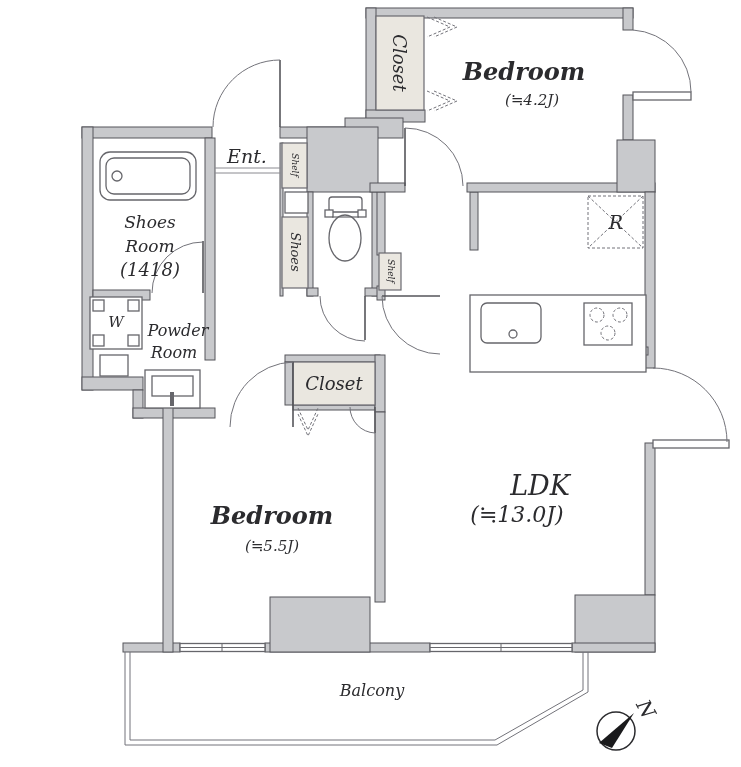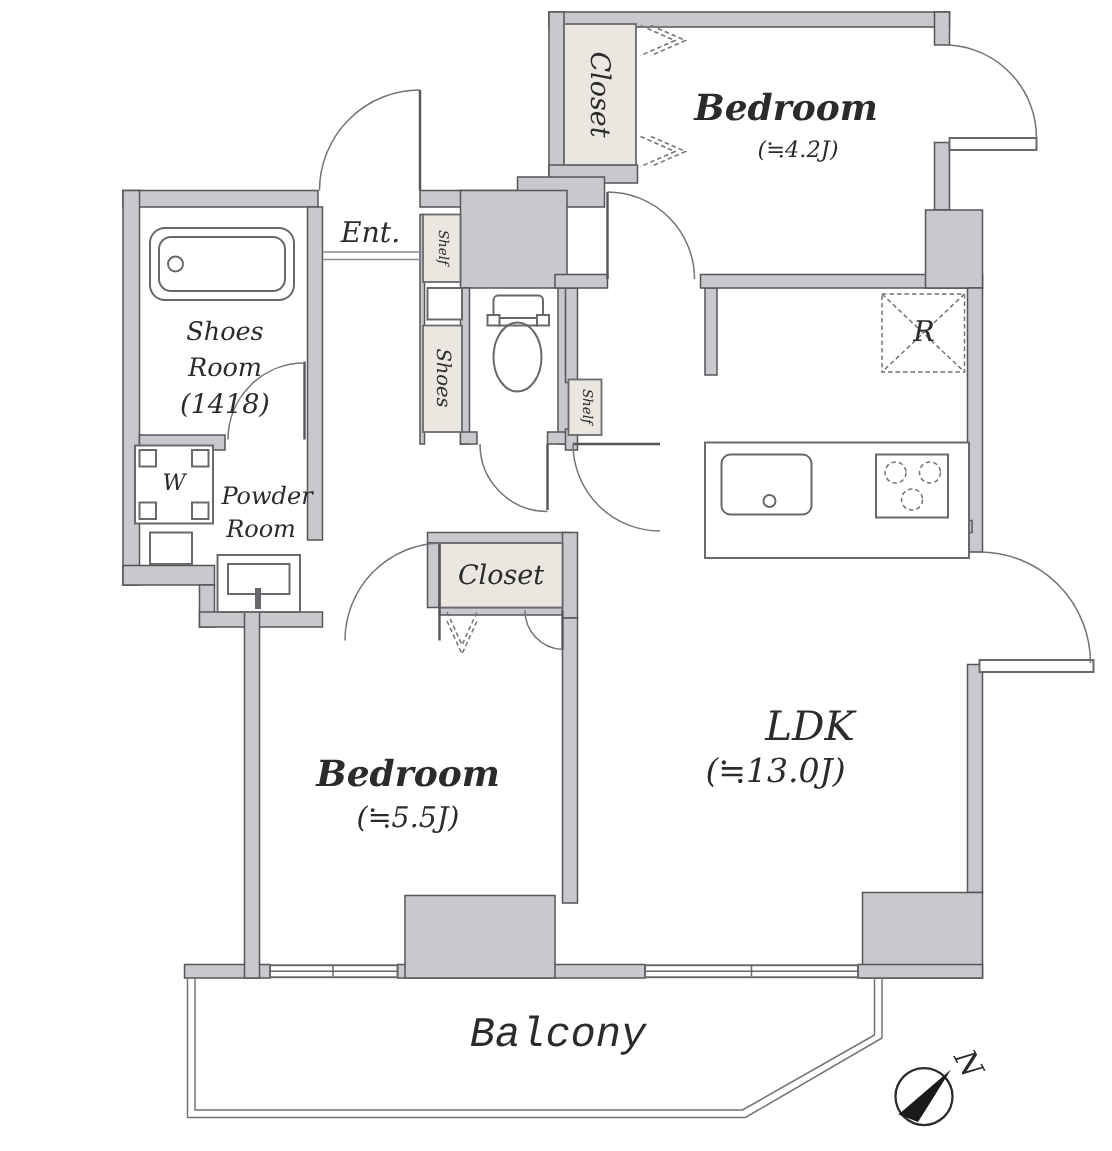--- a/index.html
+++ b/index.html
@@ -186,24 +186,24 @@
 
   <div class="lbl" style="left:150px;top:222px;font-size:17px;">Shoes</div>
   <div class="lbl" style="left:150px;top:246px;font-size:17px;">Room</div>
   <div class="lbl" style="left:150px;top:270px;font-size:18px;">(1418)</div>
 
   <div class="lbl" style="left:116px;top:322px;font-size:15px;">W</div>
   <div class="lbl" style="left:178px;top:331px;font-size:16px;font-style:italic;">Powder</div>
   <div class="lbl" style="left:174px;top:353px;font-size:16px;">Room</div>
 
   <div class="lbl" style="left:272px;top:516px;font-size:24px;font-weight:bold;">Bedroom</div>
-  <div class="lbl" style="left:272px;top:546px;font-size:19px;">(≒5.5J)</div>
+  <div class="lbl" style="left:272px;top:546px;font-size:15px;">(≒5.5J)</div>
 
   <div class="lbl" style="left:510px;top:485px;font-size:27px;margin-left:30px;">LDK</div>
   <div class="lbl" style="left:517px;top:515px;font-size:22px;">(≒13.0J)</div>
 
   <div class="lbl" style="left:616px;top:222px;font-size:19px;">R</div>
 
-  <div class="lbl" style="left:372px;top:691px;font-size:28px;font-family:Liberation Mono, monospace;">Balcony</div>
+  <div class="lbl" style="left:372px;top:691px;font-size:16px;">Balcony</div>
 
   <div class="lbl" style="left:646px;top:709px;font-size:20px;transform:translate(-50%,-50%) rotate(62deg);">N</div>
 
 </div>
 
 </body></html>

